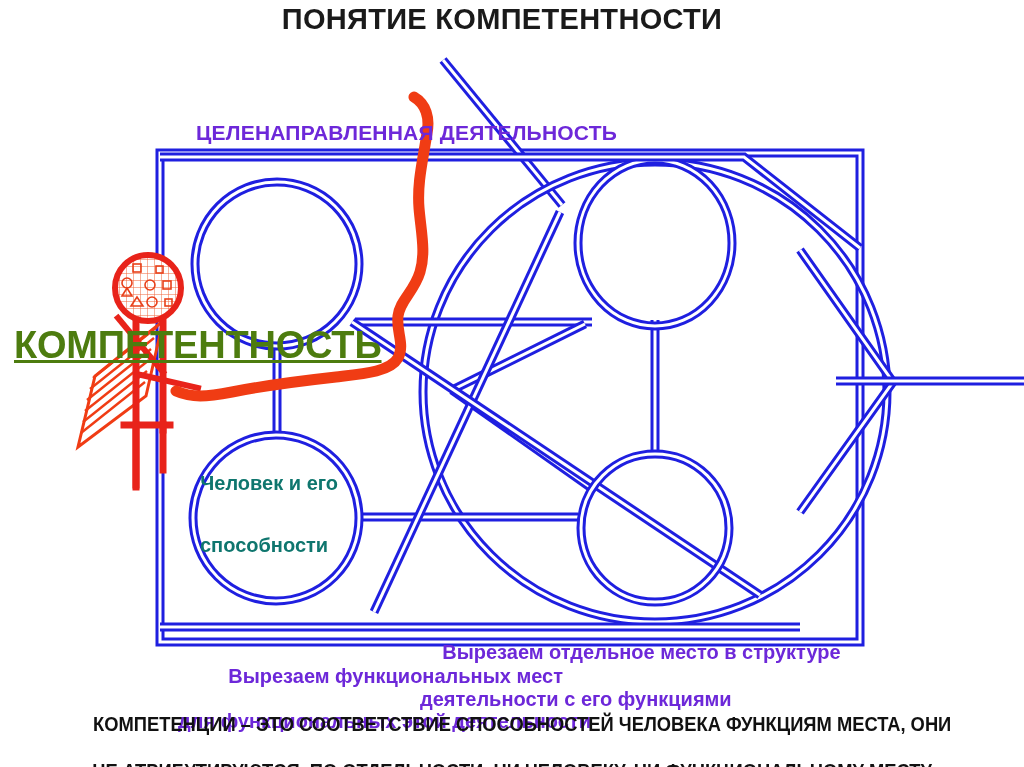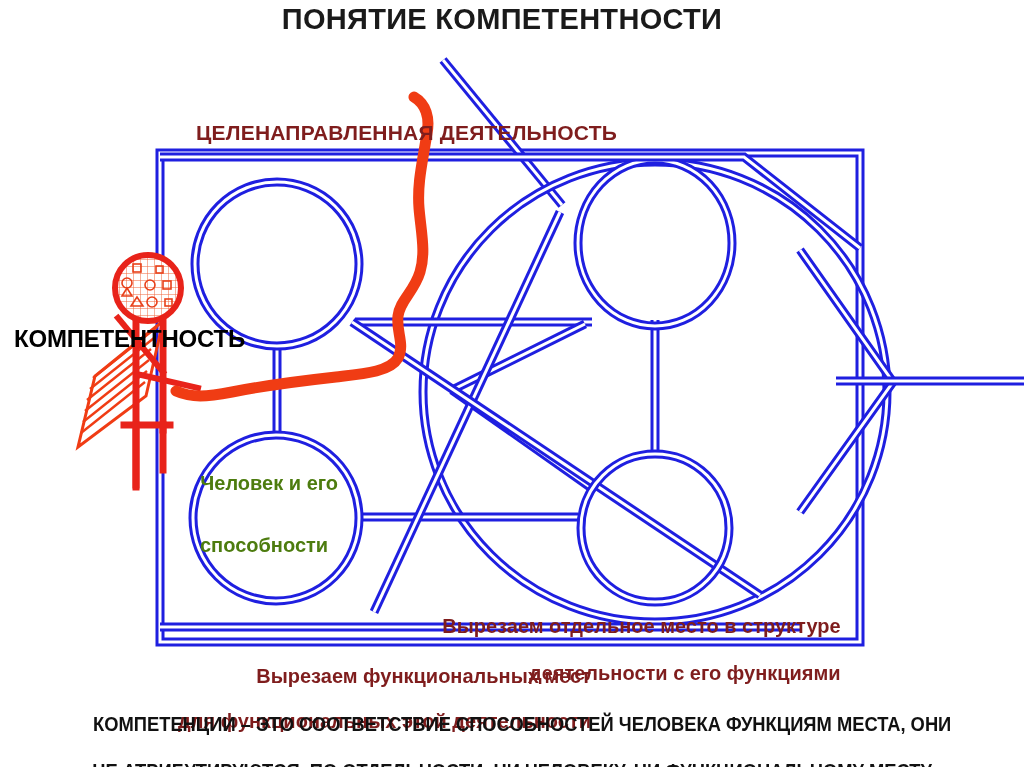--- a/index.html
+++ b/index.html
@@ -40,31 +40,30 @@
     width: 1004px;
     text-align: center;
     font-size: 29px;
     font-weight: bold;
     color: #1a1a1a;
     letter-spacing: 0.3px;
   }
 
   
   .blue-label {
-    color: #7f1d1d;
-    font-weight: bold;
-    text-align: right;
+    color: #6d28d9;
+    font-weight: bold;
   }
   #label-purposeful-activity {
     left: 196px; top: 122px;
     font-size: 21px;
     letter-spacing: 0.2px;
   }
   #label-cut-out-place {
-    left: 420px; top: 595px;
+    left: 420px; top: 621px;
     font-size: 20px;
   }
   #label-cut-out-place .l2 {
     display: block;
     margin-top: 5px;
   }
   #label-structure-places {
     left: 206px; top: 645px;
     font-size: 20px;
   }
@@ -72,35 +71,36 @@
     display: block;
     margin-left: -28px;
     margin-top: 3px;
   }
 
   
   #label-person-abilities {
     left: 178px; top: 452px;
     font-size: 20px;
     font-weight: bold;
-    color: #4d7c0f;
+    color: #0f766e;
   }
   #label-person-abilities .l2 {
     display: block;
     margin-left: 22px;
     margin-top: 20px;
   }
 
   
   #label-competence {
     left: 14px; top: 326px;
-    font-size: 24px;
-    font-weight: bold;
-    color: #000000;
+    font-size: 38px;
+    font-weight: bold;
+    color: #4d7c0f;
     letter-spacing: -0.2px;
+    text-decoration: underline;
   }
 
   
   #bottom-caption {
     left: 0; top: 694px;
     width: 1024px;
     text-align: center;
     font-size: 19.5px;
     font-weight: bold;
     color: #111111;

